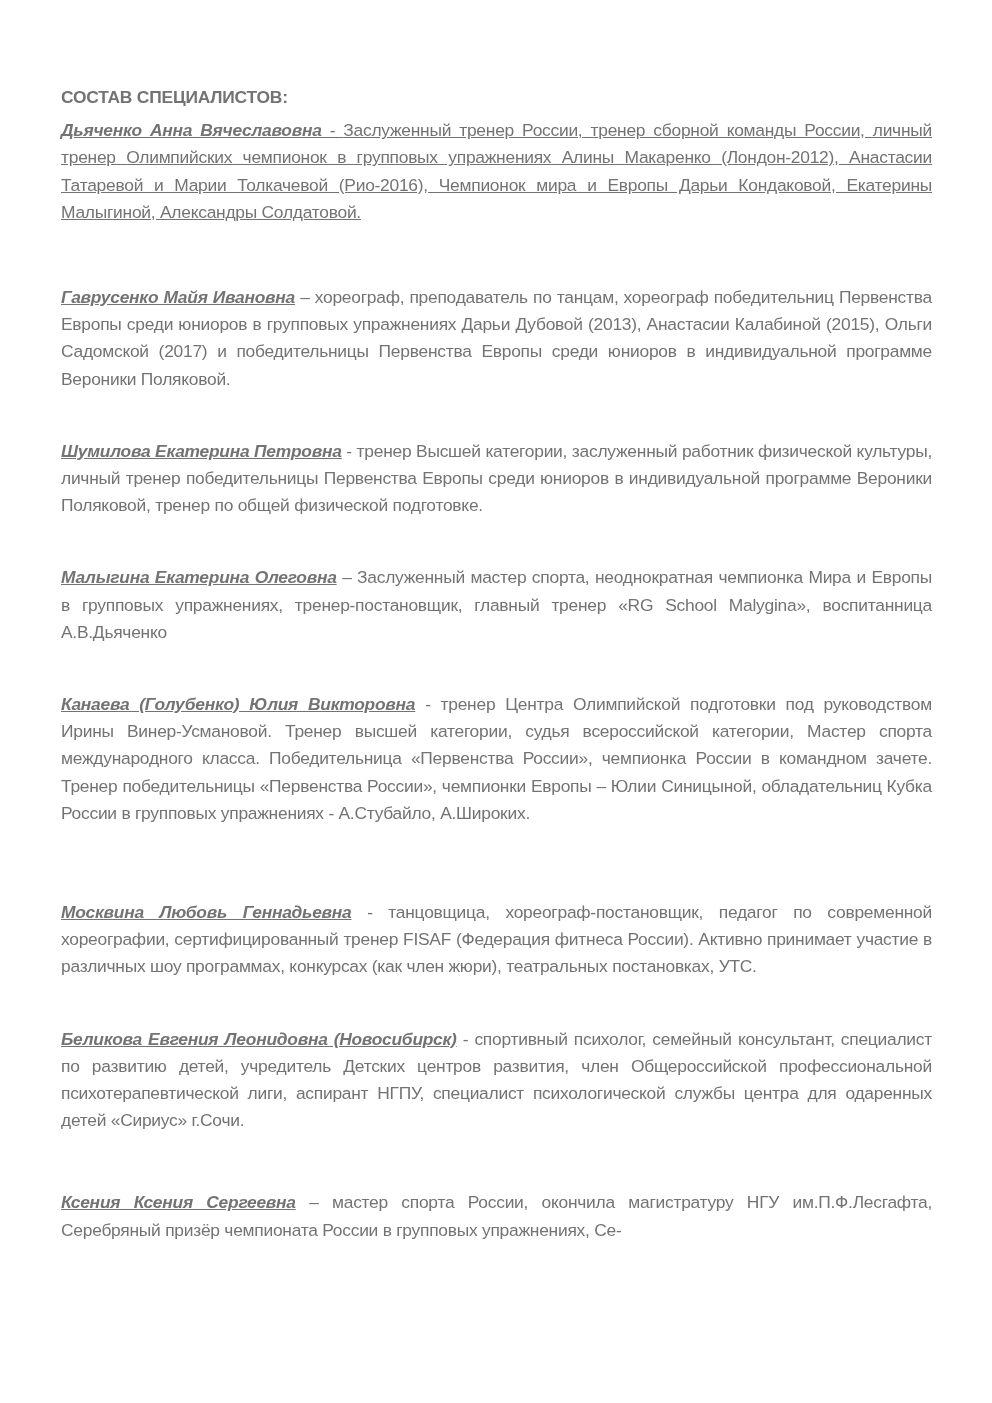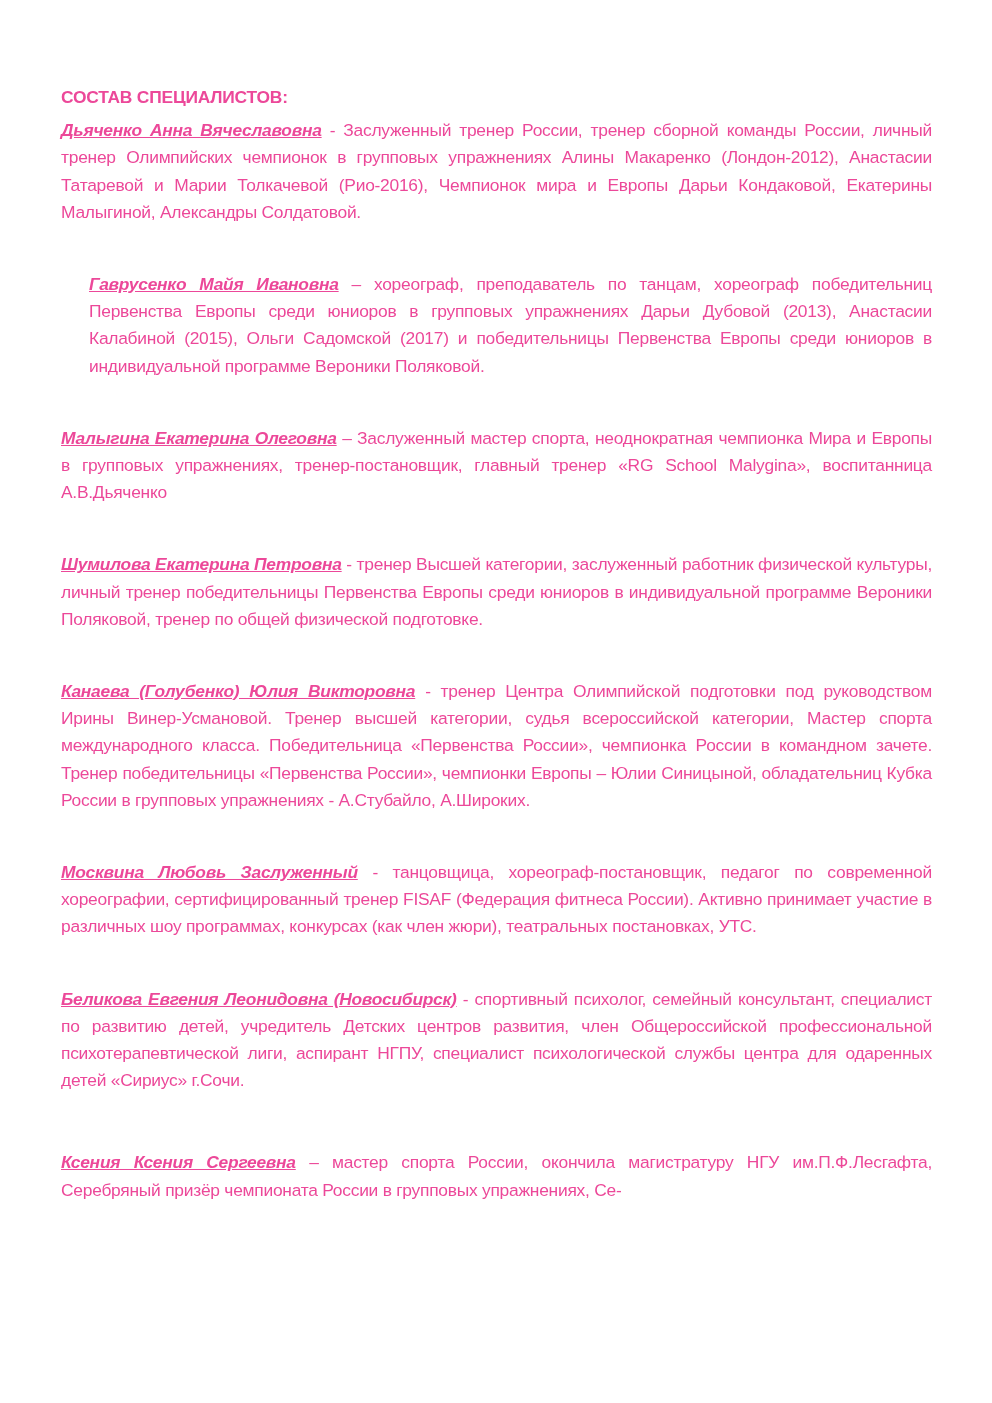--- a/index.html
+++ b/index.html
@@ -1,62 +1,62 @@
 <!DOCTYPE html>
 <html><head>
 <meta charset="utf-8">
 <style>
   html, body { margin: 0; padding: 0; background: #ffffff; }
   body { width: 992px; height: 1403px; overflow: hidden; position: relative; }
   .page {
     position: absolute; left: 61px; top: 84px; width: 871px;
     font-family: "Liberation Sans", "DejaVu Sans", sans-serif;
-    color: #ec4899;
+    color: #737373;
     font-size: 17.4px;
     line-height: 27.2px;
   }
   .heading {
     font-weight: bold;
     font-size: 17.4px;
     margin: 0 0 6px 0;
     letter-spacing: -0.2px;
   }
   .entry {
     margin: 0;
     text-align: justify;
     letter-spacing: -0.25px;
   }
   .name {
     font-weight: bold;
     font-style: italic;
     text-decoration: underline;
   }
   .sep { }
-  #e1 { margin-bottom: 45px; }
-  #e2 { margin-bottom: 45px; margin-left: 28px; }
+  #e1 { margin-bottom: 58px; text-decoration: underline; }
+  #e2 { margin-bottom: 45px; }
   #e3 { margin-bottom: 45px; }
   #e4 { margin-bottom: 45px; }
-  #e5 { margin-bottom: 45px; }
+  #e5 { margin-bottom: 72px; }
   #e6 { margin-bottom: 45px; }
   #e7 { margin-bottom: 55px; }
 </style>
 </head>
 <body>
 
 <div class="page">
   <div class="heading">СОСТАВ СПЕЦИАЛИСТОВ:</div>
 
   <p class="entry" id="e1"><span class="name">Дьяченко Анна Вячеславовна</span><span class="sep"> - </span><span>Заслуженный тренер России, тренер сборной команды России, личный тренер Олимпийских чемпионок в групповых упражнениях Алины Мака­ренко (Лондон-2012), Анастасии Татаревой и Марии Толкачевой (Рио-2016), Чемпионок мира и Европы  Дарьи Кондаковой, Екатерины Малыгиной, Александры Солдатовой.</span></p>
 
   <p class="entry" id="e2"><span class="name">Гаврусенко Майя Ивановна</span><span class="sep"> – </span><span>хореограф, преподаватель по танцам, хореограф победи­тельниц Первенства Европы среди юниоров в групповых упражнениях Дарьи Дубовой (2013), Анастасии Калабиной (2015), Ольги Садомской (2017) и победительницы Первен­ства Европы среди юниоров в индивидуальной программе Вероники Поляковой.</span></p>
 
+  <p class="entry" id="e4"><span class="name">Шумилова Екатерина Петровна</span><span class="sep"> - </span><span>тренер Высшей категории, заслуженный работник физической культуры, личный тренер победительницы Первенства Европы среди юнио­ров в индивидуальной программе Вероники Поляковой, тренер по общей физической подготовке.</span></p>
+
   <p class="entry" id="e3"><span class="name">Малыгина Екатерина Олеговна</span><span class="sep"> – </span><span>Заслуженный мастер спорта, неоднократная  чемпи­онка Мира и Европы в групповых упражнениях, тренер-постановщик, главный тренер «RG School Malygina», воспитанница А.В.Дьяченко</span></p>
-
-  <p class="entry" id="e4"><span class="name">Шумилова Екатерина Петровна</span><span class="sep"> - </span><span>тренер Высшей категории, заслуженный работник физической культуры, личный тренер победительницы Первенства Европы среди юнио­ров в индивидуальной программе Вероники Поляковой, тренер по общей физической подготовке.</span></p>
 
   <p class="entry" id="e5"><span class="name">Канаева (Голубенко) Юлия Викторовна</span><span class="sep"> - </span><span>тренер Центра Олимпийской подготовки под руководством Ирины Винер-Усмановой. Тренер высшей категории, судья всероссийской категории, Мастер спорта международного класса. Победительница «Первенства Рос­сии», чемпионка России в командном зачете. Тренер победительницы «Первенства России», чемпионки Европы – Юлии Синицыной, обладательниц Кубка России в группо­вых упражнениях - А.Стубайло, А.Широких.</span></p>
 
-  <p class="entry" id="e6"><span class="name">Москвина Любовь Заслуженный</span><span class="sep"> - </span><span>танцовщица, хореограф-постановщик, педагог по со­временной хореографии, сертифицированный тренер FISAF (Федерация фитнеса России). Активно принимает участие в различных шоу программах, конкурсах (как член жюри), те­атральных постановках, УТС.</span></p>
+  <p class="entry" id="e6"><span class="name">Москвина Любовь Геннадьевна</span><span class="sep"> - </span><span>танцовщица, хореограф-постановщик, педагог по со­временной хореографии, сертифицированный тренер FISAF (Федерация фитнеса России). Активно принимает участие в различных шоу программах, конкурсах (как член жюри), те­атральных постановках, УТС.</span></p>
 
   <p class="entry" id="e7"><span class="name">Беликова Евгения Леонидовна  (Новосибирск)</span><span class="sep"> - </span><span>спортивный психолог, семейный кон­сультант, специалист по развитию детей, учредитель Детских центров развития, член Об­щероссийской профессиональной психотерапевтической лиги, аспирант НГПУ, специа­лист психологической службы центра для одаренных детей «Сириус» г.Сочи.</span></p>
 
   <p class="entry" id="e8"><span class="name">Ксения Ксения Сергеевна</span><span class="sep"> – </span><span>мастер спорта России, окончила магистратуру НГУ им.П.Ф.Лесгафта, Серебряный призёр чемпионата России в групповых упражнениях, Се-</span></p>
 </div>
 
 </body></html>

